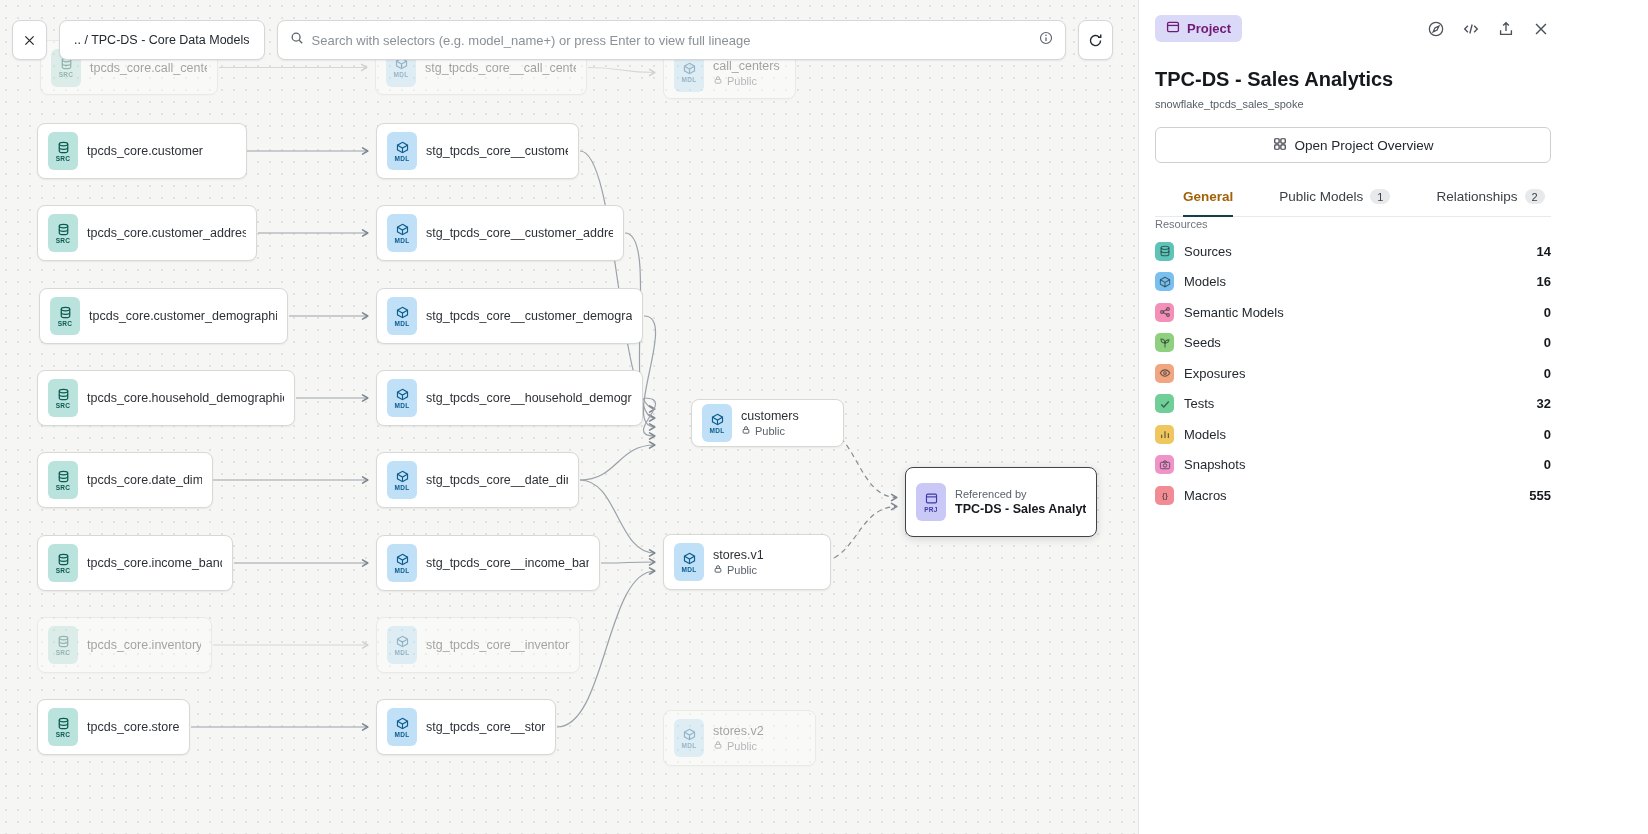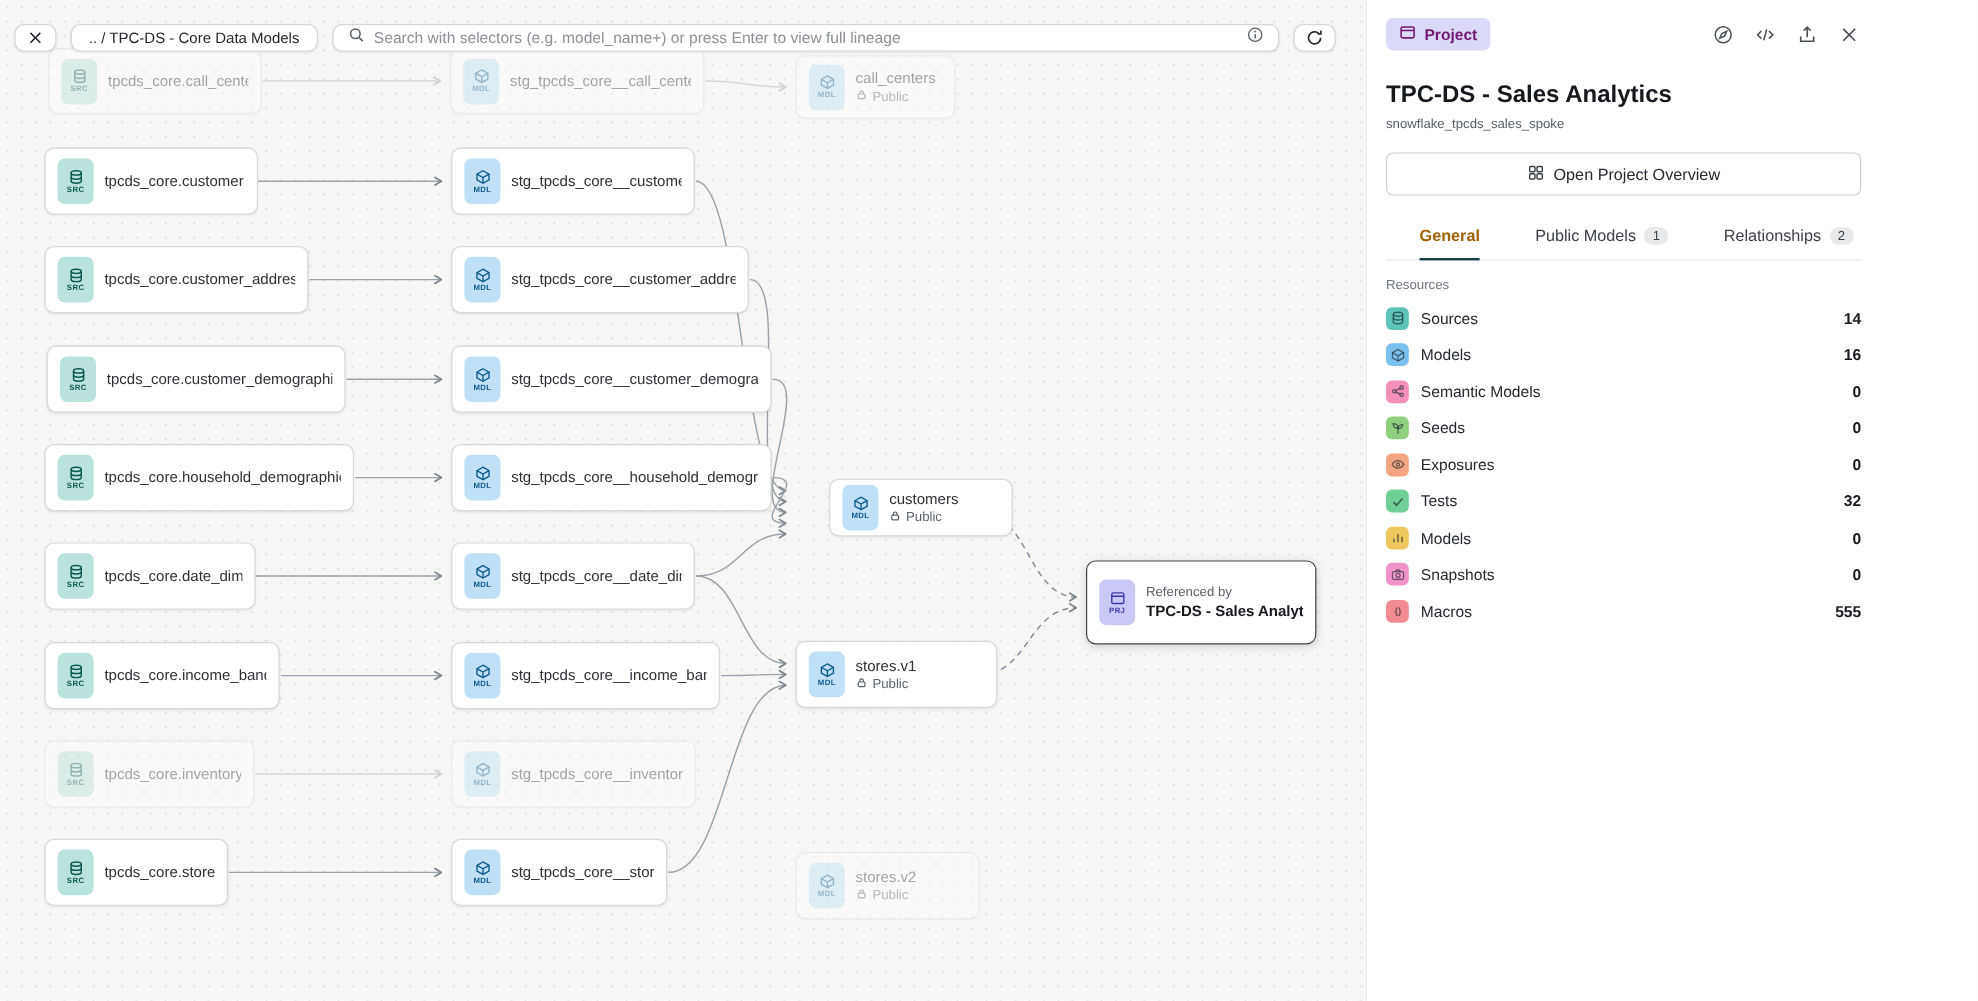--- a/index.html
+++ b/index.html
@@ -34,21 +34,21 @@
   .node-label { font-size:12.5px; color:#2d3136; white-space:nowrap; overflow:hidden; }
   .node-label.strong { font-weight:bold; color:#16181d; }
   .node-sub { display:flex; align-items:center; gap:4px; font-size:11px; color:#5a626b; }
   .node-sub svg { width:10px; height:10px; }
   .node-sub2 { font-size:11px; color:#5a626b; white-space:nowrap; }
 
   
   .toolbar { position:absolute; top:20px; left:12px; width:1101px; z-index:10;
     display:flex; gap:12px; align-items:stretch; }
   .chip { background:#fff; border:1px solid #d5d7d9; border-radius:8px;
-    box-shadow:0 1px 2px rgba(0,0,0,.07); height:23px; display:flex; align-items:center; }
+    box-shadow:0 1px 2px rgba(0,0,0,.07); height:40px; display:flex; align-items:center; }
   .icon-btn { flex:none; width:35px; justify-content:center; color:#24292f; cursor:pointer; }
   .icon-btn svg { width:15px; height:15px; }
   .breadcrumb { flex:none; padding:0 14px; font-size:12.5px; color:#24292f; cursor:pointer; }
   .search { flex:1; padding:0 12px; gap:8px; color:#5a626b; }
   .search svg { width:14px; height:14px; flex:none; }
   .search input { flex:1; border:none; outline:none; font-size:13px; color:#24292f;
     font-family:"Liberation Sans", sans-serif; background:transparent; }
   .search input::placeholder { color:#8b9197; }
 
   
@@ -71,21 +71,21 @@
   .overview-btn svg { width:14px; height:14px; color:#3c4248; }
   .tabs { display:flex; gap:46px; padding-left:28px; margin-top:16px;
     border-bottom:1px solid #e8e9ea; }
   .tab { padding:10px 0 12px; font-size:13.5px; color:#3c4148; display:flex; gap:7px;
     align-items:center; position:relative; cursor:pointer; white-space:nowrap; }
   .tab.active { color:#a16207; font-weight:bold; }
   .tab.active::after { content:""; position:absolute; left:0; right:0; bottom:-1px;
     height:2.5px; background:#14404a; }
   .tab-count { background:#e7e9eb; border-radius:10px; font-size:11px; font-weight:normal;
     padding:1.5px 7px; color:#3c4148; }
-  .resources-heading { font-size:11px; color:#6d747c; margin:15px 0 6px; }
+  .resources-heading { font-size:11px; color:#6d747c; margin:1px 0 6px; }
   .resource-row { display:flex; align-items:center; gap:10px; height:30.5px; cursor:pointer; }
   .resource-icon { flex:none; width:19px; height:19px; border-radius:5px; display:flex;
     align-items:center; justify-content:center; color:rgba(20,35,40,.62); }
   .resource-icon svg { width:12px; height:12px; }
   .resource-label { flex:1; font-size:13px; color:#24292f; }
   .resource-count { font-size:13px; font-weight:bold; color:#15181d; }
 </style>
 </head>
 <body>
 
@@ -132,21 +132,21 @@
               <ellipse cx="8" cy="3.8" rx="5.2" ry="2.2" fill="none" stroke="currentColor" stroke-width="1.5"></ellipse>
               <path d="M2.8 3.8v8.4c0 1.2 2.3 2.2 5.2 2.2s5.2-1 5.2-2.2V3.8" fill="none" stroke="currentColor" stroke-width="1.5"></path>
               <path d="M2.8 8c0 1.2 2.3 2.2 5.2 2.2S13.2 9.2 13.2 8" fill="none" stroke="currentColor" stroke-width="1.5"></path>
             </svg>
             <span class="badge">SRC</span>
           </div>
     <div class="node-text">
             <div class="node-label">tpcds_core.call_center</div>
           </div>
         </div>
-        <div class="node src" style="left:37px;top:123px;width:178px;height:56px">
+        <div class="node src" style="left:37px;top:123px;width:210px;height:56px">
     <div class="node-icon src">
             <svg viewBox="0 0 16 16">
               <ellipse cx="8" cy="3.8" rx="5.2" ry="2.2" fill="none" stroke="currentColor" stroke-width="1.5"></ellipse>
               <path d="M2.8 3.8v8.4c0 1.2 2.3 2.2 5.2 2.2s5.2-1 5.2-2.2V3.8" fill="none" stroke="currentColor" stroke-width="1.5"></path>
               <path d="M2.8 8c0 1.2 2.3 2.2 5.2 2.2S13.2 9.2 13.2 8" fill="none" stroke="currentColor" stroke-width="1.5"></path>
             </svg>
             <span class="badge">SRC</span>
           </div>
     <div class="node-text">
             <div class="node-label">tpcds_core.customer</div>

